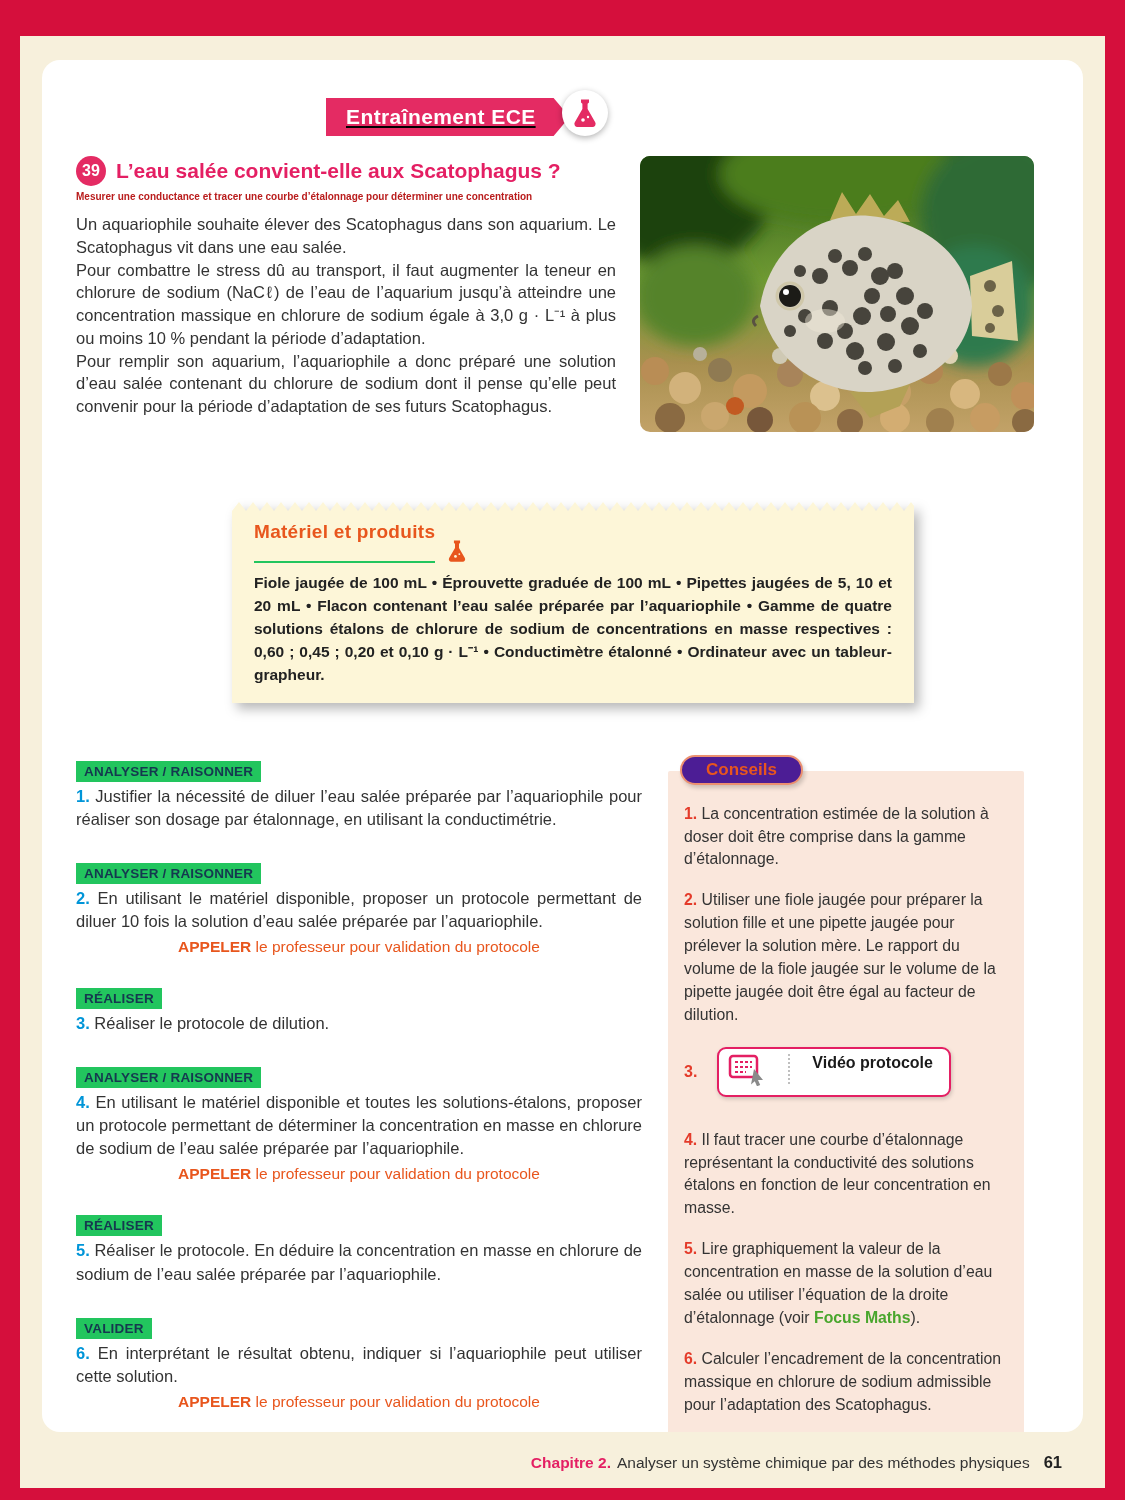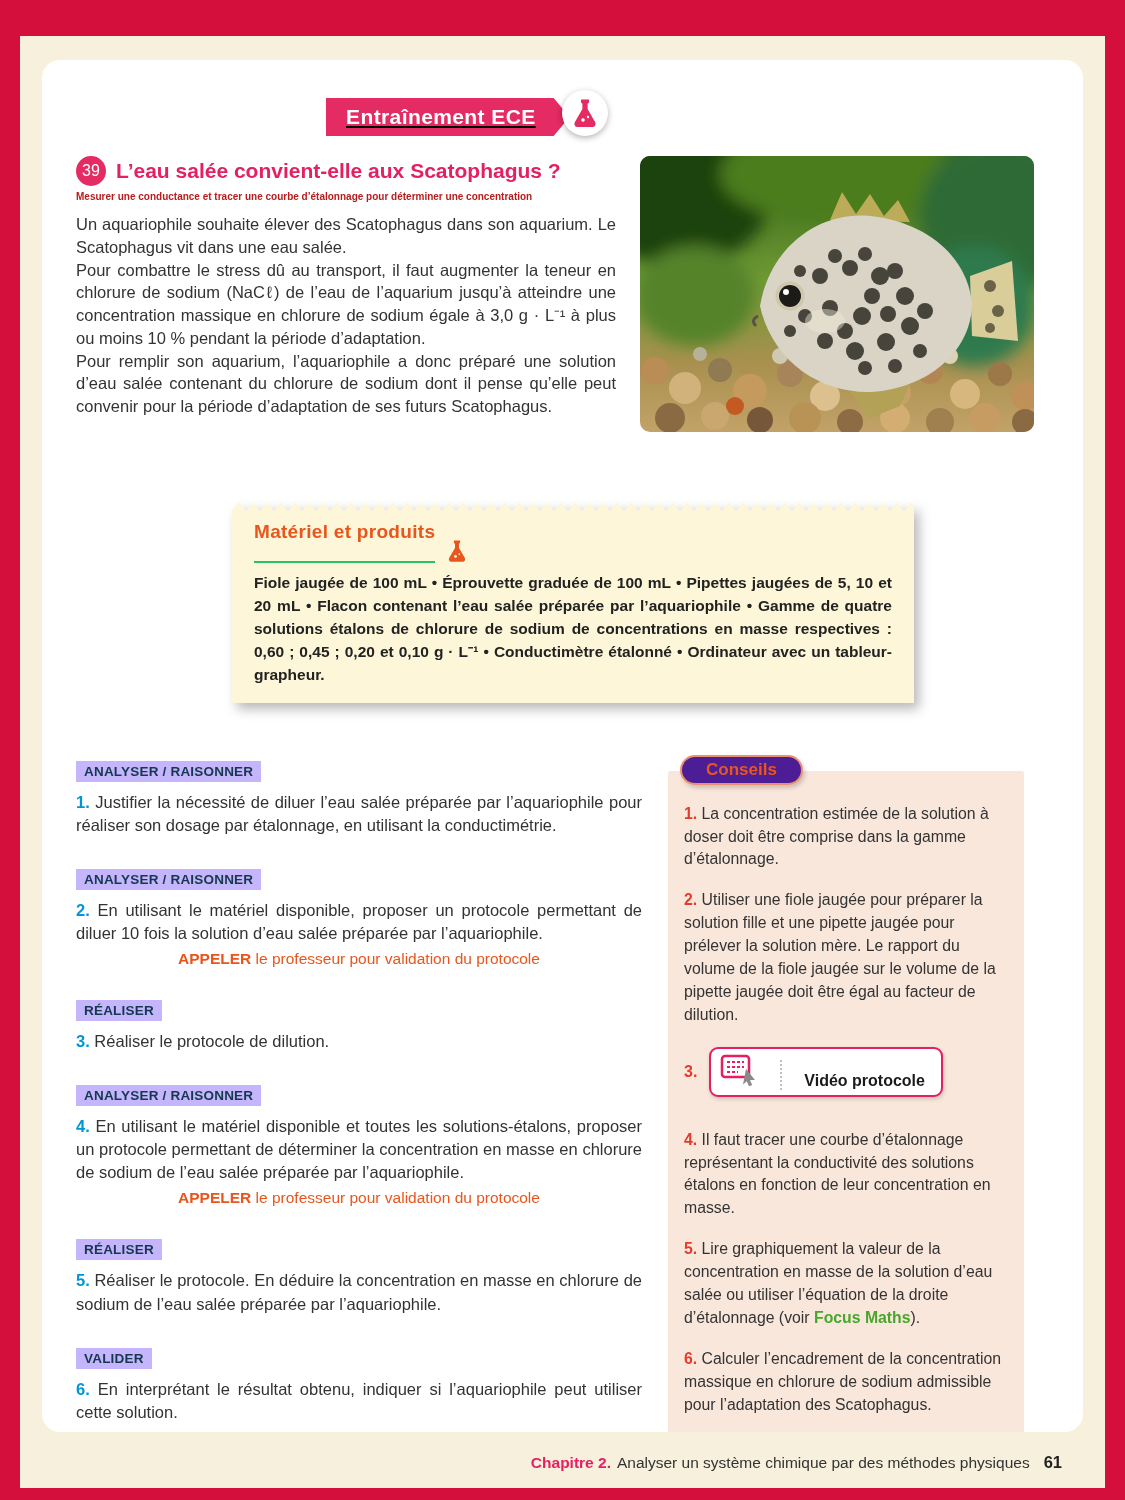--- a/index.html
+++ b/index.html
@@ -17,62 +17,62 @@
             clip-path:polygon(0 0, calc(100% - 16px) 0, 100% 50%, calc(100% - 16px) 100%, 0 100%); }
   .flask-circle { width:46px; height:46px; border-radius:50%; background:#fff;
                   box-shadow:0 2px 6px rgba(0,0,0,.3); display:flex; align-items:center;
                   justify-content:center; margin-left:-8px; z-index:2; }
 
   
   .top { display:flex; gap:24px; }
   .left-col { width:540px; flex:none; }
   .ex-head { display:flex; align-items:center; gap:10px; margin-bottom:4px; }
   .num-badge { width:30px; height:30px; border-radius:50%; background:#e42b63; color:#fff;
-               font-weight:normal; font-size:16px; display:flex; align-items:center; justify-content:center; flex:none; }
+               font-weight:bold; font-size:16px; display:flex; align-items:center; justify-content:center; flex:none; }
   .ex-title { color:#e41f63; font-weight:bold; font-size:21px; }
   .subtitle { color:#b91c1c; font-weight:bold; font-size:10px; line-height:1.3; margin:4px 0 10px; }
   .intro p { font-size:16.5px; line-height:1.38; color:#333; text-align:justify; }
   .fish { width:394px; height:276px; border-radius:10px; overflow:hidden; flex:none; }
 
   
   .materiel { margin:70px 0 0 156px; width:682px; filter:drop-shadow(5px 6px 6px rgba(0,0,0,.28)); }
   .materiel .zz { display:block; }
   .materiel-body { background:#fdf6d8; padding:10px 22px 16px; }
   .mat-title-row { display:flex; align-items:flex-end; gap:12px; margin-bottom:9px; }
   .mat-title { color:#e8561d; font-size:19px; font-weight:bold; letter-spacing:.3px;
                border-bottom:2px solid #22c55e; padding-bottom:18px; }
   .mat-text { font-size:15.5px; font-weight:600; line-height:1.48; color:#222; text-align:justify; }
 
   
   .cols { display:flex; gap:26px; margin-top:58px; }
   .tasks { width:566px; flex:none; }
   .conseil-col { width:356px; flex:none; }
 
   .task { margin-bottom:32px; }
-  .badge { display:inline-block; background:#c4b5fd; color:#15384f; font-size:13.5px; font-weight:bold;
-           padding:3px 8px; letter-spacing:.2px; margin-bottom:9px; }
+  .badge { display:inline-block; background:#22c55e; color:#15384f; font-size:13.5px; font-weight:bold;
+           padding:3px 8px; letter-spacing:.2px; margin-bottom:3px; }
   .task-text { font-size:16.5px; line-height:1.4; color:#333; text-align:justify; }
   .tnum { color:#0095d8; font-weight:bold; }
   .appeler { text-align:center; color:#e8561d; font-size:15.5px; margin-top:5px; }
   .appeler b { font-weight:bold; }
 
   
   .conseils { position:relative; margin-top:10px; }
   .c-tab { position:absolute; top:-16px; left:12px; background:#4c1d95; border:2px solid #ec9070;
            border-radius:17px; padding:3px 24px; color:#e8561d; font-weight:bold; font-size:17px;
            box-shadow:2px 3px 4px rgba(0,0,0,.18); z-index:2; }
   .c-body { background:#fae7dc; padding:32px 16px 22px; border-radius:2px; }
   .c-item { font-size:15.8px; line-height:1.45; color:#333; margin-bottom:18px; }
   .cnum { color:#e43b2a; font-weight:bold; }
   .focus { color:#49a62d; font-weight:bold; }
 
   .video-row { display:flex; align-items:center; gap:12px; margin:20px 0 32px; }
   .video-btn { background:#fff; border:2px solid #e41f63; border-radius:9px; display:inline-flex;
-               align-items:flex-end; padding:5px 16px 5px 9px; gap:22px;
-               box-shadow:1px 2px 4px rgba(0,0,0,.18); cursor:pointer; }
+               align-items:flex-start; padding:5px 16px 5px 9px; gap:22px;
+               box-shadow:1px 2px 4px rgba(0,0,0,.18); cursor:pointer;margin-left:8px; }
   .vb-divider { width:0; height:30px; border-left:2px dotted #bfbfbf; }
   .vb-label { font-weight:bold; font-size:16px; color:#1a1a1a; }
 
   
   .footer { position:absolute; right:43px; bottom:16px; font-size:15.5px; color:#333; }
   .footer .chap { color:#e41f63; font-weight:bold; margin-right:6px; }
   .footer .pnum { font-weight:bold; margin-left:14px; font-size:16.5px; color:#222; }
 </style>
 </head>
 <body>

